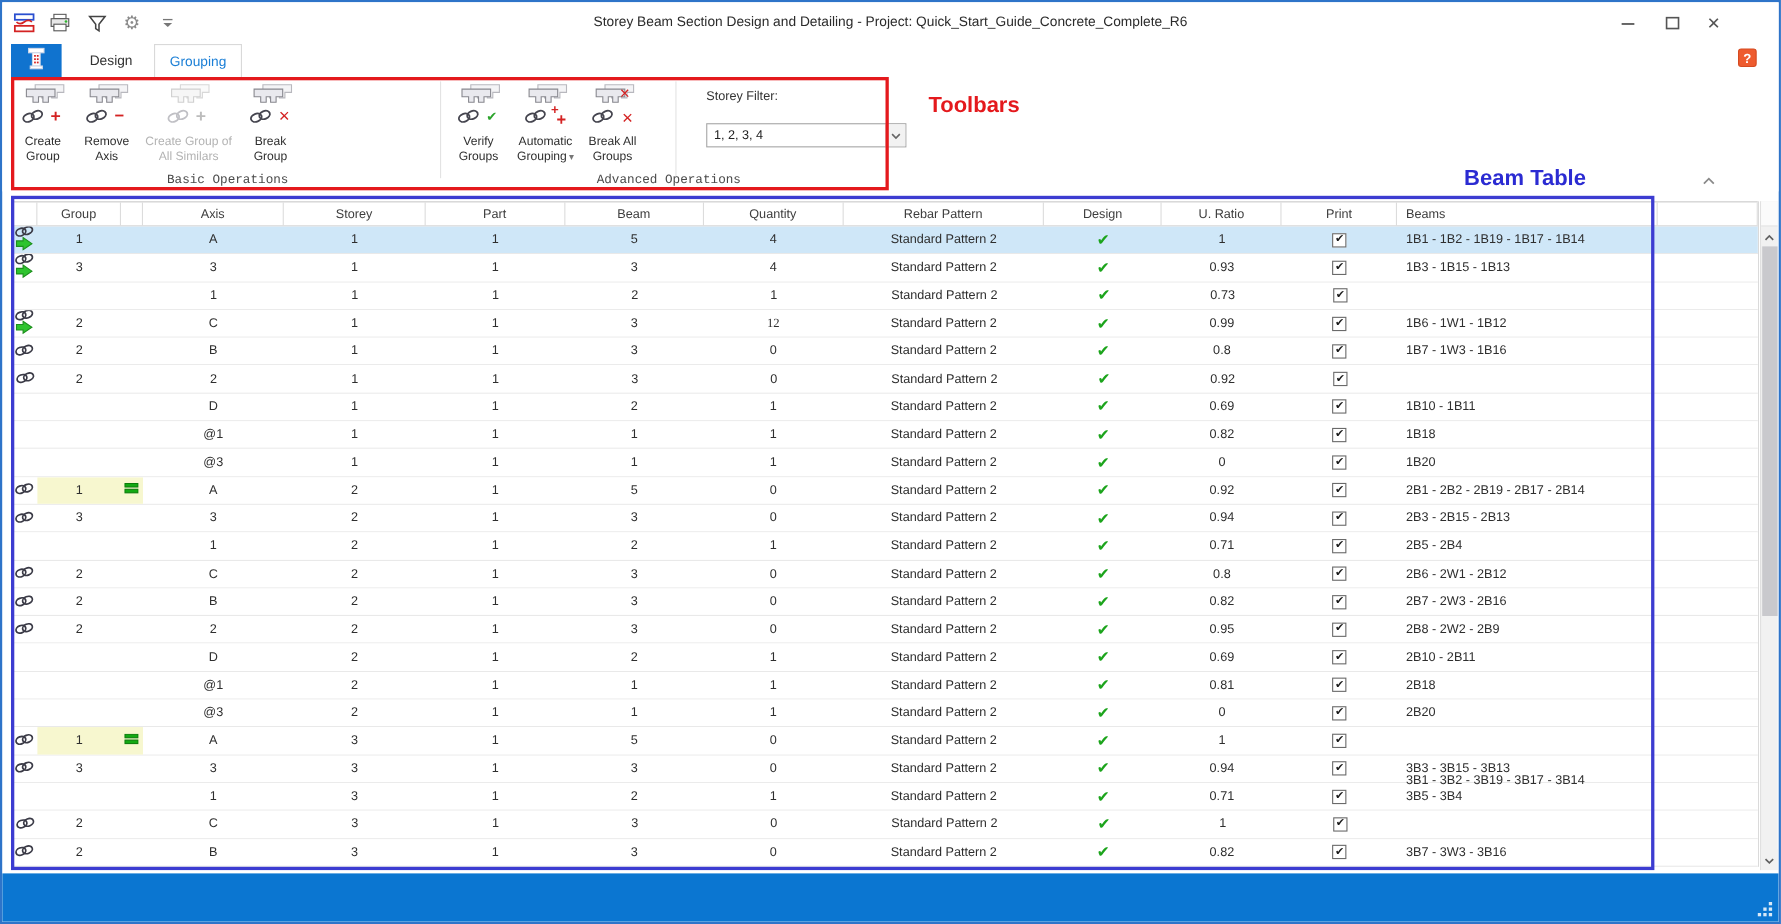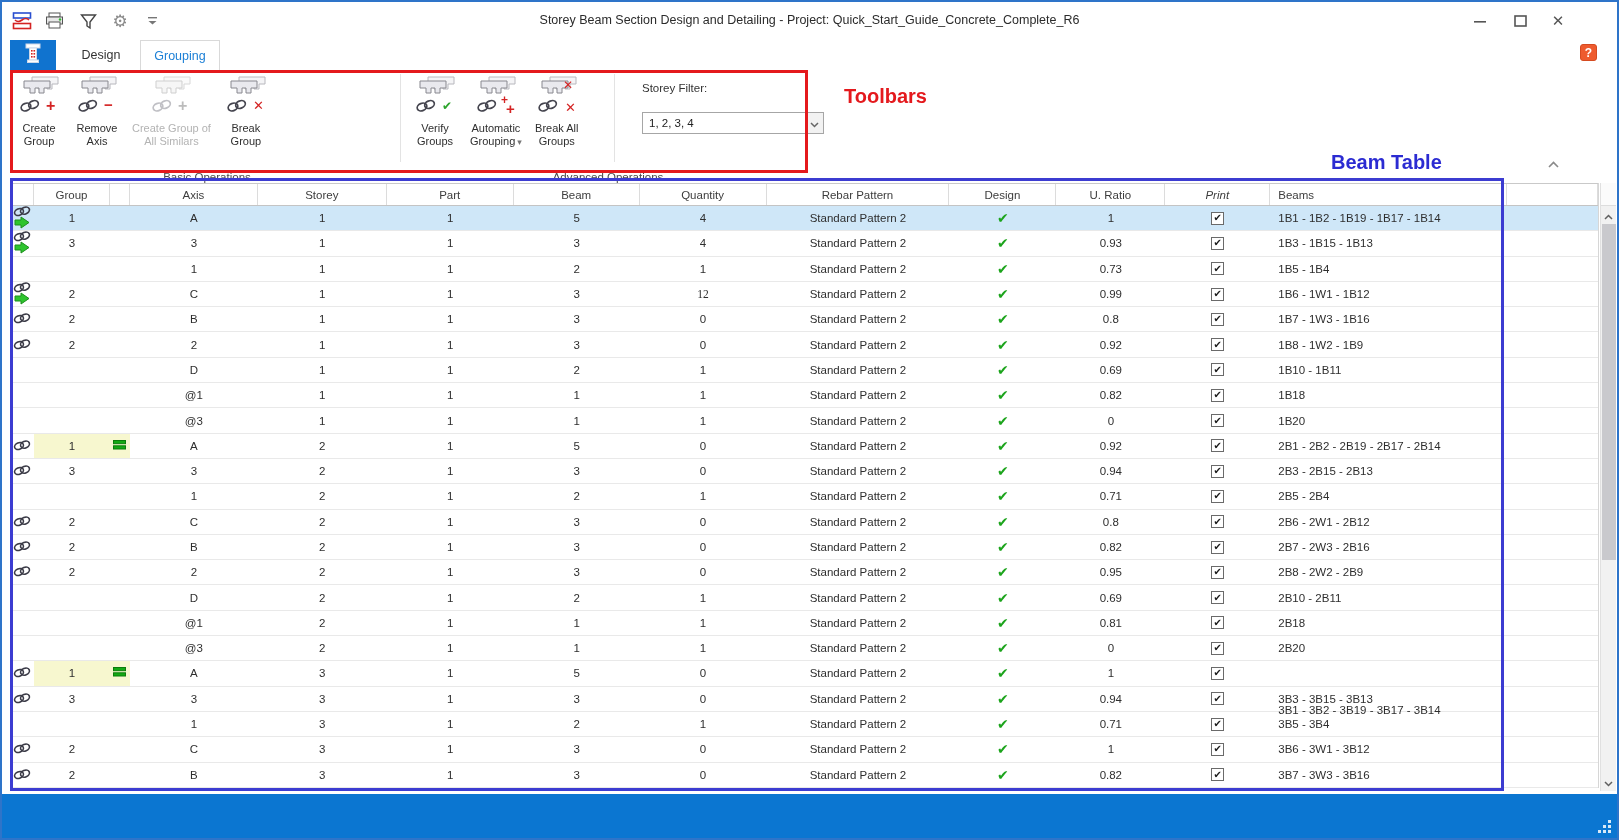--- a/index.html
+++ b/index.html
@@ -21,21 +21,21 @@
   .helpbtn { position:absolute; left:1578px; top:4px; width:17px; height:17px; background:#ee5b2e; border:1px solid #d54a20; border-radius:3px; color:#fff; font-weight:bold; font-size:12px; display:flex; align-items:center; justify-content:center; }
 
   
   .ribbon-area { position:absolute; left:0; top:68px; width:100%; height:104px; background:#fff; }
   .rgroup { position:absolute; top:3px; display:flex; align-items:flex-start; gap:8px; }
   .rbtn { display:flex; flex-direction:column; align-items:center; padding:1px 2px; }
   .rbtn .rlabel { font-size:11px; line-height:13px; color:#2f2f2f; text-align:center; white-space:nowrap; }
   .rbtn.disabled .rlabel { color:#b3b3b3; }
   .caret { font-size:9px; color:#777; margin-left:2px; }
   .gsep { position:absolute; top:4px; width:1px; height:88px; background:#e3e3e3; }
-  .gfooter { position:absolute; top:101px; font-size:11.5px; color:#4a4a4a; text-align:center; }
+  .gfooter { position:absolute; top:87px; font-size:11.5px; color:#4a4a4a; text-align:center;font-family:Liberation Mono, monospace; }
   .sfilter { position:absolute; left:640px; top:12px; width:185px; }
   .sfilter-label { font-size:11.5px; color:#333; }
   .combo { position:relative; margin-top:18px; width:182px; height:22px; border:1px solid #a6a6a6; background:#fff; display:flex; align-items:center; }
   .combo-val { flex:1; font-size:11.5px; color:#222; padding-left:6px; }
   .combo-btn { width:18px; height:100%; border-left:1px solid #c9c9c9; background:#f2f2f2; display:flex; align-items:center; justify-content:center; }
 
   
   .ann-rect-red { position:absolute; left:8px; top:68px; width:798px; height:103px; border:3px solid #e4191d; z-index:50; pointer-events:none; }
   .ann-rect-blue { position:absolute; left:8px; top:176px; width:1494px; height:613px; border:3px solid #3c3cd1; z-index:50; pointer-events:none; }
   .ann-text-red { position:absolute; left:842px; top:83px; font-size:20px; font-weight:bold; color:#e4191d; z-index:51; }
@@ -269,21 +269,21 @@
         <div class="hcell" style="width: 76px;">Group</div>
         <div class="hcell" style="width: 20px;"></div>
         <div class="hcell" style="width: 128px;">Axis</div>
         <div class="hcell" style="width: 129px;">Storey</div>
         <div class="hcell" style="width: 127px;">Part</div>
         <div class="hcell" style="width: 126px;">Beam</div>
         <div class="hcell" style="width: 127px;">Quantity</div>
         <div class="hcell" style="width: 183px;">Rebar Pattern</div>
         <div class="hcell" style="width: 107px;">Design</div>
         <div class="hcell" style="width: 109px;">U. Ratio</div>
-        <div class="hcell" style="width: 105px; font-style: italic;">Print</div>
+        <div class="hcell" style="width: 105px;">Print</div>
         <div class="hcell left" style="width: 237px;">Beams</div>
         <div class="hcell" style="width: 91px;"></div>
       </div>
     <div class="gbody">
         <div class="grow sel">
           <div class="cell" style="width: 22px;">
             <span><svg width="21" height="23" viewBox="0 0 21 23">
       <g fill="none" stroke="#3b3b47" stroke-width="1.6">
         <ellipse cx="7" cy="6" rx="4.6" ry="3.3" transform="rotate(-22 7 6)"></ellipse>
         <ellipse cx="13" cy="4.6" rx="4.6" ry="3.3" transform="rotate(-22 13 4.6)"></ellipse>
@@ -347,21 +347,20 @@
           <div class="cell" style="width: 126px;">2</div>
           <div class="cell" style="width: 127px;">1</div>
           <div class="cell" style="width: 183px;">Standard Pattern 2</div>
           <div class="cell" style="width: 107px;">
             <span class="check">✔</span>
           </div>
           <div class="cell" style="width: 109px;">0.73</div>
           <div class="cell" style="width: 105px;">
             <span class="cbx">✔</span>
           </div>
-          <div class="cell left" style="width: 237px;">1B5 - 1B4</div>
           <div class="cell" style="width: 91px;"></div>
         </div>
         <div class="grow">
           <div class="cell" style="width: 22px;">
             <span><svg width="21" height="23" viewBox="0 0 21 23">
       <g fill="none" stroke="#3b3b47" stroke-width="1.6">
         <ellipse cx="7" cy="6" rx="4.6" ry="3.3" transform="rotate(-22 7 6)"></ellipse>
         <ellipse cx="13" cy="4.6" rx="4.6" ry="3.3" transform="rotate(-22 13 4.6)"></ellipse>
       </g>
       <path d="M3 14 h6 v-3 l8 5.5 -8 5.5 v-3 h-6 z" fill="#2ec42e" stroke="#1d8f1d"></path>
@@ -429,21 +428,20 @@
           <div class="cell" style="width: 126px;">3</div>
           <div class="cell" style="width: 127px;">0</div>
           <div class="cell" style="width: 183px;">Standard Pattern 2</div>
           <div class="cell" style="width: 107px;">
             <span class="check">✔</span>
           </div>
           <div class="cell" style="width: 109px;">0.92</div>
           <div class="cell" style="width: 105px;">
             <span class="cbx">✔</span>
           </div>
-          <div class="cell left" style="width: 237px;">1B8 - 1W2 - 1B9</div>
           <div class="cell" style="width: 91px;"></div>
         </div>
         <div class="grow">
           <div class="cell" style="width: 22px;"></div>
           <div class="cell" style="width: 76px;"></div>
           <div class="cell" style="width: 20px;"></div>
           <div class="cell" style="width: 128px;">D</div>
           <div class="cell" style="width: 129px;">1</div>
           <div class="cell" style="width: 127px;">1</div>
           <div class="cell" style="width: 126px;">2</div>
@@ -815,21 +813,20 @@
           <div class="cell" style="width: 126px;">3</div>
           <div class="cell" style="width: 127px;">0</div>
           <div class="cell" style="width: 183px;">Standard Pattern 2</div>
           <div class="cell" style="width: 107px;">
             <span class="check">✔</span>
           </div>
           <div class="cell" style="width: 109px;">1</div>
           <div class="cell" style="width: 105px;">
             <span class="cbx">✔</span>
           </div>
-          <div class="cell left" style="width: 237px;">3B6 - 3W1 - 3B12</div>
           <div class="cell" style="width: 91px;"></div>
         </div>
         <div class="grow">
           <div class="cell" style="width: 22px;">
             <span><svg width="21" height="12" viewBox="0 0 21 12">
       <g fill="none" stroke="#3b3b47" stroke-width="1.6">
         <ellipse cx="7" cy="7" rx="4.6" ry="3.3" transform="rotate(-22 7 7)"></ellipse>
         <ellipse cx="13" cy="5.6" rx="4.6" ry="3.3" transform="rotate(-22 13 5.6)"></ellipse>
       </g>
     </svg></span>

